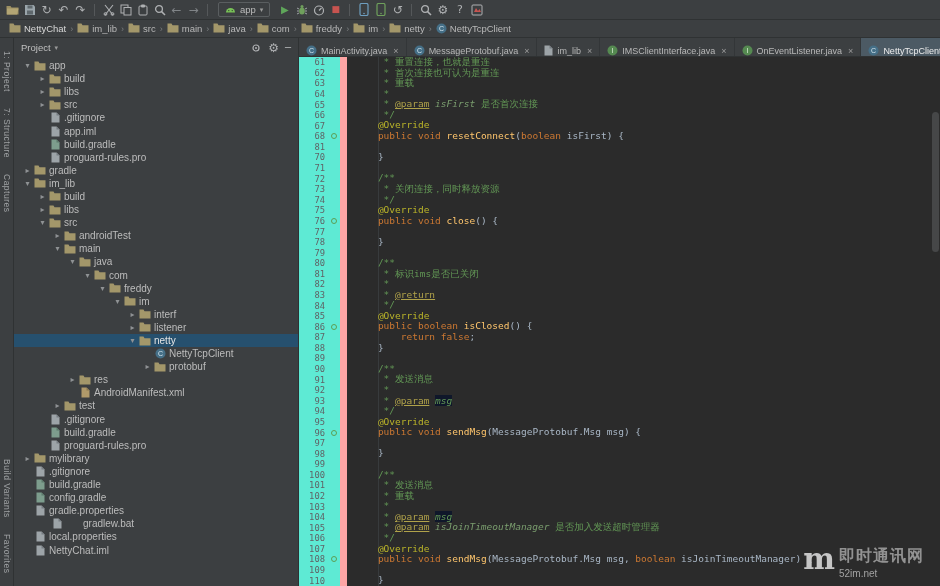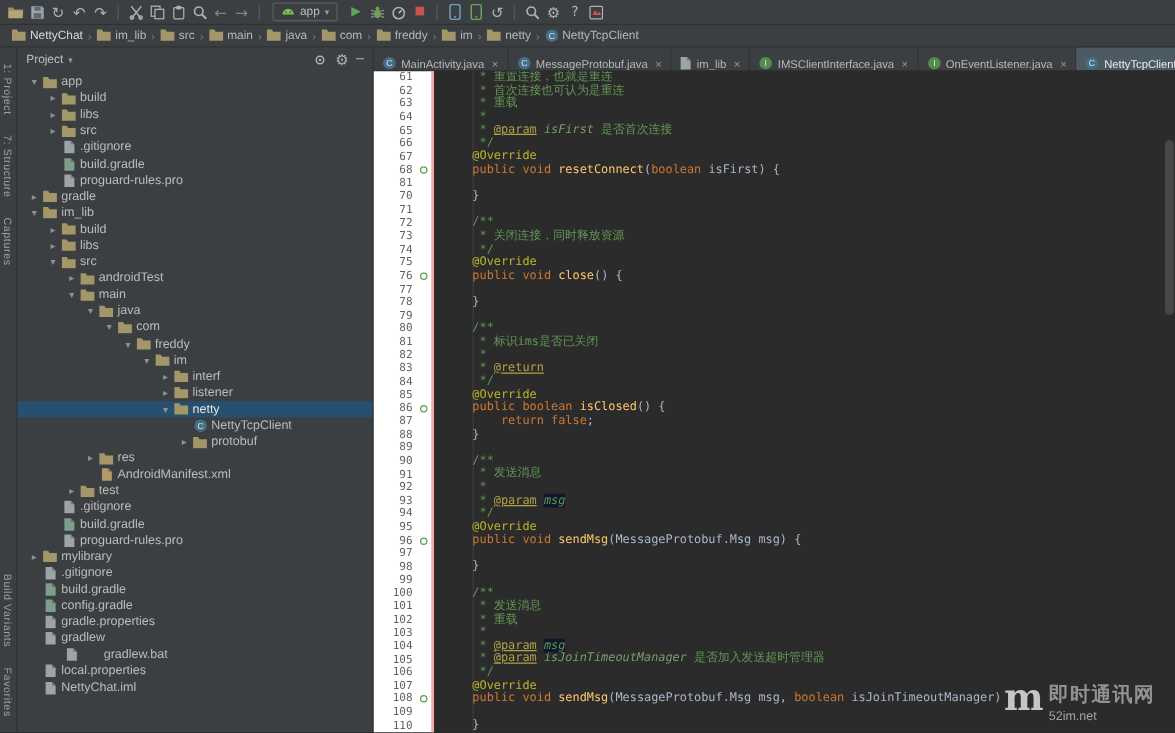--- a/index.html
+++ b/index.html
@@ -43,21 +43,21 @@
   .tlabel{margin-left:2px}
 
   
   .editor{flex:1;display:flex;flex-direction:column;min-width:0}
   .tabs{height:19px;background:#3c3f41;border-bottom:1px solid #2f3233;display:flex;overflow:hidden;flex:0 0 19px}
   .tab{display:flex;align-items:flex-end;gap:4px;padding:0 7px;font-size:9px;color:#b8b8b8;border-right:1px solid #333638;white-space:nowrap}
   .tab.active{background:#4c5a64;color:#ececec}
   .tab-close{color:#9b9b9b;font-size:9px;margin-left:2px}
 
   .codewrap{flex:1;display:flex;position:relative;background:#2b2b2b;min-height:0}
-  .gutter{width:48px;background:#ffffff;border-right:2px solid #fca5a5;flex:0 0 48px;padding-top:0}
+  .gutter{width:48px;background:#5eead4;border-right:7px solid #fca5a5;flex:0 0 48px;padding-top:0}
   .gl{height:10.58px;display:flex;align-items:center}
   .ln{flex:1;text-align:right;font-family:"DejaVu Sans Mono","Liberation Mono",monospace;font-size:8.8px;color:#606366;padding-right:3px}
   .mk{width:12px;flex:0 0 12px;display:flex;align-items:center;justify-content:center}
   .ov{width:6px;height:6px;border:1px solid #5c9e54;border-radius:50%;display:block}
 
   .codepane{flex:1;position:relative;padding-left:8px;overflow:hidden}
   .indent-guide{position:absolute;left:31px;top:0;bottom:0;width:1px;background:#383b3d;z-index:0}
   .cl{height:10.58px;line-height:10.58px;font-family:"DejaVu Sans Mono","Liberation Mono",monospace;font-size:9.5px;white-space:pre;position:relative;z-index:1}
   .tk-p{color:#a9b7c6}
   .tk-c{color:#629755}
@@ -365,20 +365,30 @@
                 <path d="M.5 .5h5l3 3v7h-8z" fill="#9da4a8"></path>
                 <path d="M5.5 .5l3 3h-3z" fill="#777d81"></path>
               </svg>
             </span>
             <span class="tlabel">.gitignore</span>
           </div>
           <div class="trow" style="padding-left: 23px;">
             <span class="arrow"></span>
             <span class="ticon">
               <svg width="9" height="11">
+                <path d="M.5 .5h5l3 3v7h-8z" fill="#9da4a8"></path>
+                <path d="M5.5 .5l3 3h-3z" fill="#777d81"></path>
+              </svg>
+            </span>
+            <span class="tlabel">app.iml</span>
+          </div>
+          <div class="trow" style="padding-left: 23px;">
+            <span class="arrow"></span>
+            <span class="ticon">
+              <svg width="9" height="11">
                 <path d="M.5 .5h5l3 3v7h-8z" fill="#7d9d8d"></path>
                 <path d="M5.5 .5l3 3h-3z" fill="#5d7a6c"></path>
               </svg>
             </span>
             <span class="tlabel">build.gradle</span>
           </div>
           <div class="trow" style="padding-left: 23px;">
             <span class="arrow"></span>
             <span class="ticon">
               <svg width="9" height="11">
@@ -632,30 +642,20 @@
           </div>
           <div class="trow" style="padding-left: 8px;">
             <span class="arrow"></span>
             <span class="ticon">
               <svg width="9" height="11">
                 <path d="M.5 .5h5l3 3v7h-8z" fill="#9da4a8"></path>
                 <path d="M5.5 .5l3 3h-3z" fill="#777d81"></path>
               </svg>
             </span>
             <span class="tlabel">gradle.properties</span>
-          </div>
-          <div class="trow" style="padding-left: 8px;">
-            <span class="arrow"></span>
-            <span class="ticon">
-              <svg width="9" height="11">
-                <path d="M.5 .5h5l3 3v7h-8z" fill="#9da4a8"></path>
-                <path d="M5.5 .5l3 3h-3z" fill="#777d81"></path>
-              </svg>
-            </span>
-            <span class="tlabel">gradlew</span>
           </div>
           <div class="trow" style="padding-left: 8px; gap: 17px;">
             <span class="arrow"></span>
             <span class="ticon">
               <svg width="9" height="11">
                 <path d="M.5 .5h5l3 3v7h-8z" fill="#9da4a8"></path>
                 <path d="M5.5 .5l3 3h-3z" fill="#777d81"></path>
               </svg>
             </span>
             <span class="tlabel">gradlew.bat</span>

